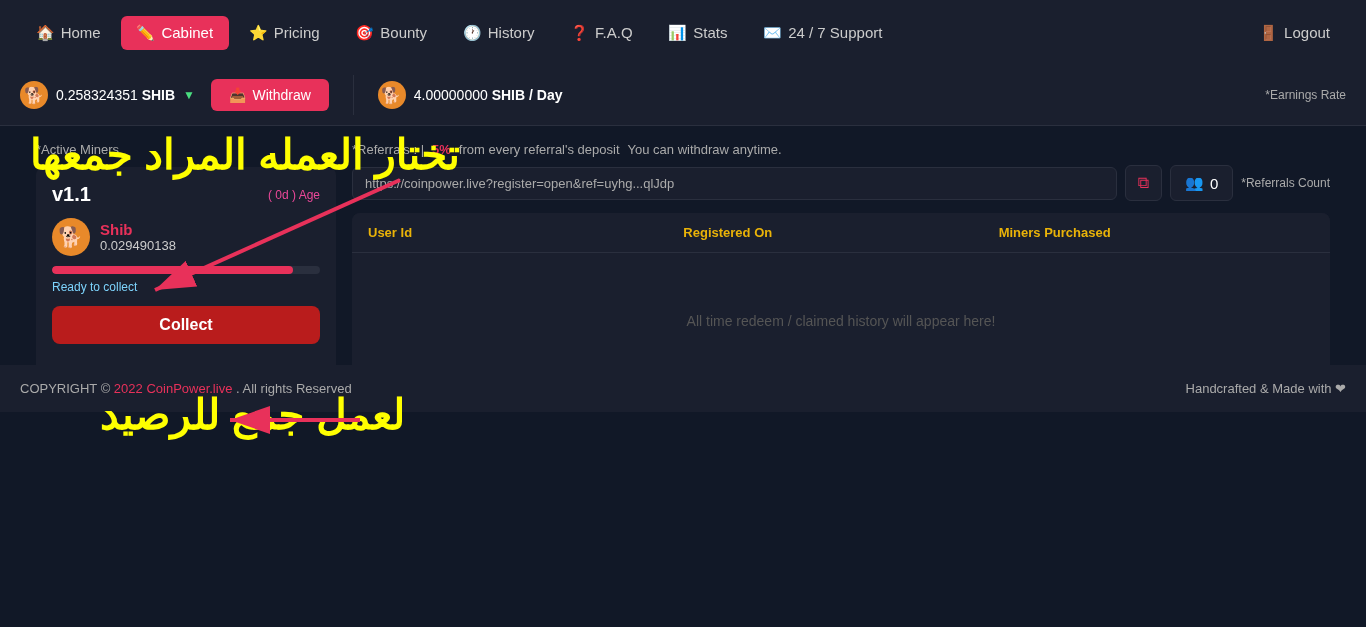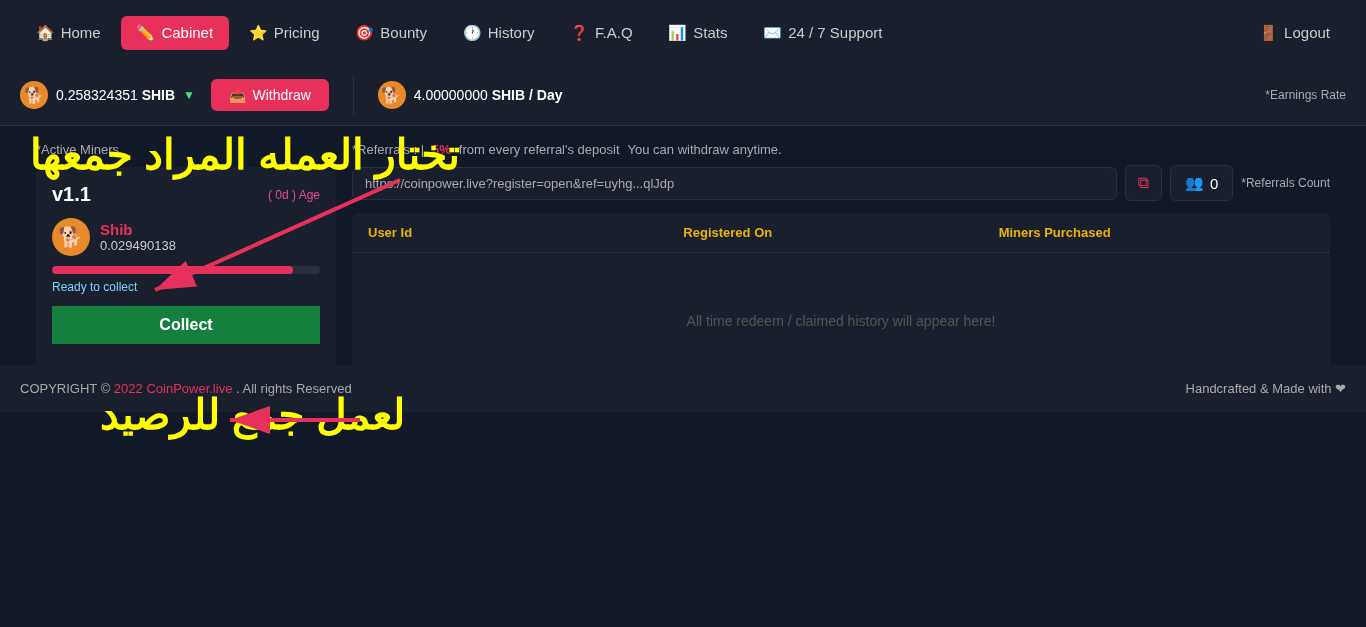--- a/index.html
+++ b/index.html
@@ -174,26 +174,26 @@
       height: 100%;
       background: #e8315a;
       border-radius: 4px;
     }
     .ready-text {
       font-size: 12px;
       color: #7dd3fc;
       margin-bottom: 12px;
     }
     .collect-btn {
-      background: #15803d;
+      background: #b91c1c;
       color: #fff;
       border: none;
       width: 100%;
       padding: 10px;
-      border-radius: 0;
+      border-radius: 8px;
       cursor: pointer;
       font-size: 16px;
       font-weight: bold;
       margin-bottom: 22px;
     }
     .miner-footer {
       font-size: 12px;
       color: #aaa;
       text-align: center;
     }

